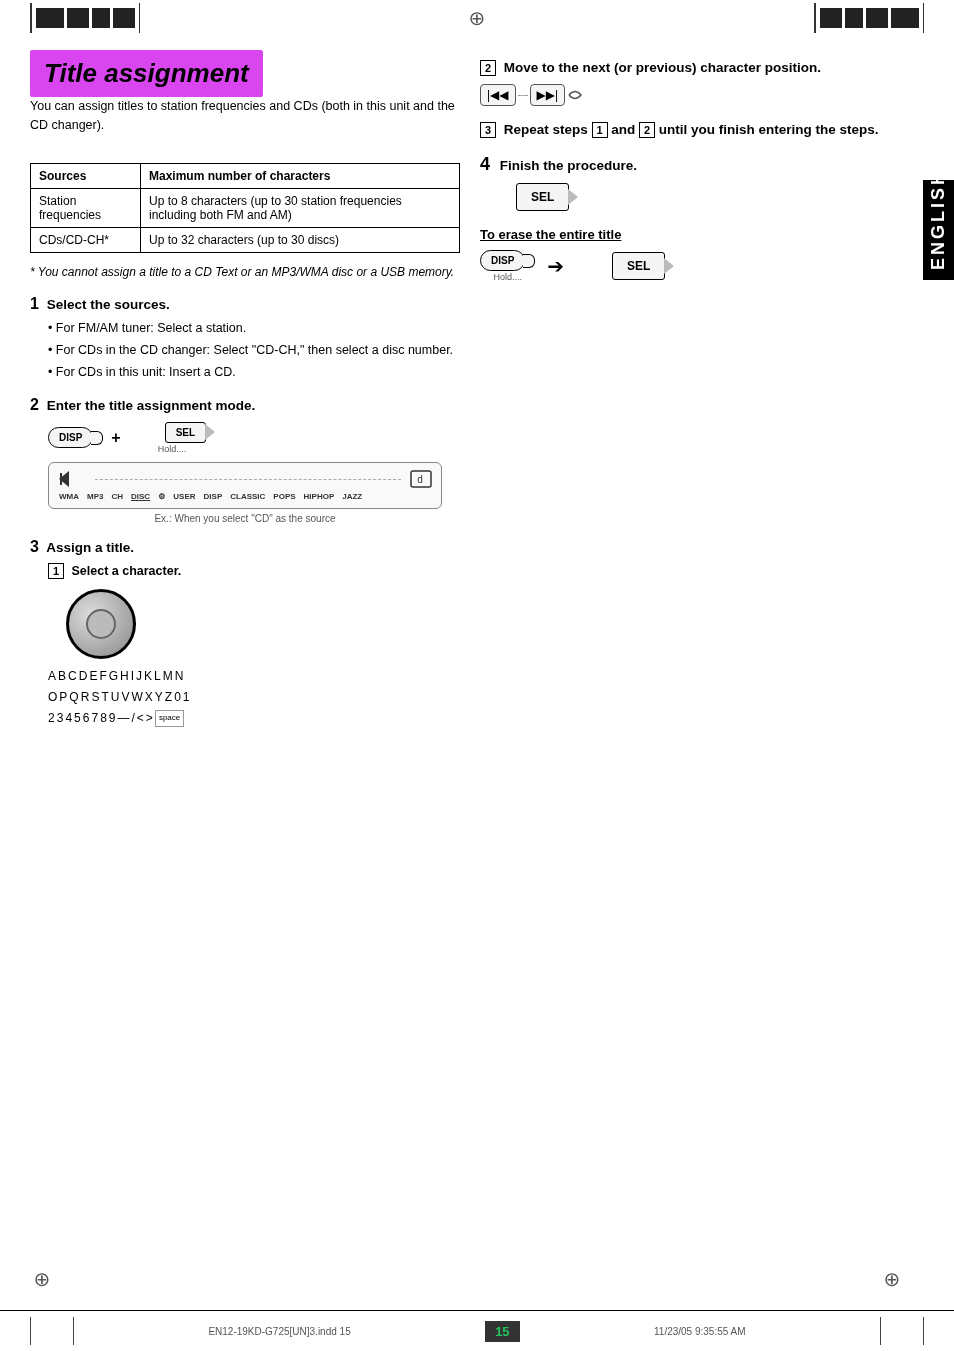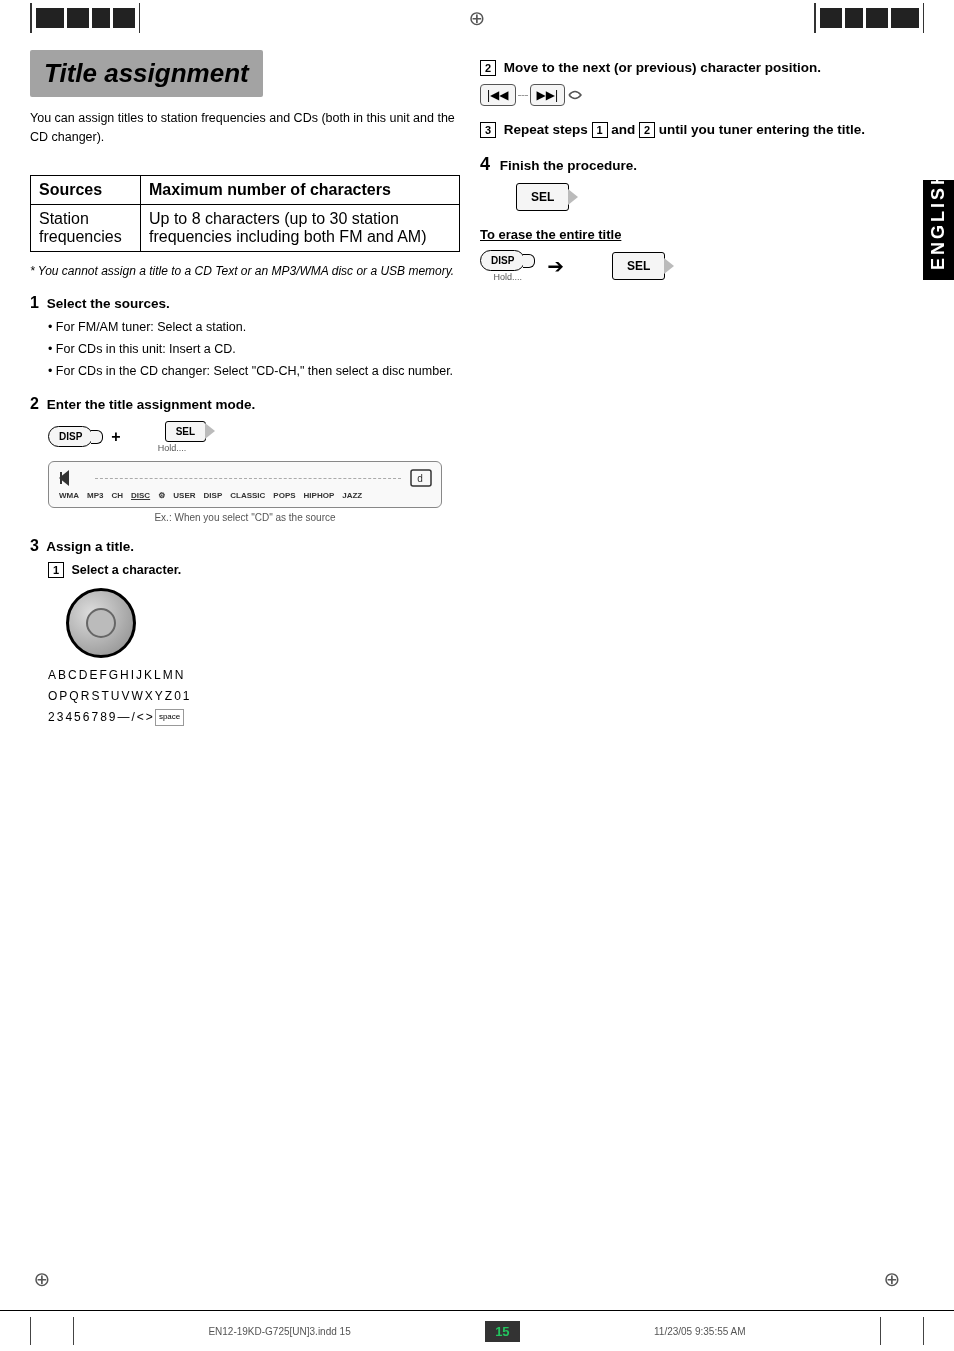--- a/index.html
+++ b/index.html
@@ -30,39 +30,38 @@
       flex: 1;
       max-width: 430px;
       padding-top: 10px;
     }
 
     .section-title {
       font-family: Arial, sans-serif;
       font-size: 26px;
       font-weight: 900;
       font-style: italic;
-      background: #a3a3a3;
+      background: #d946ef;
       padding: 8px 14px;
-      margin-bottom: 12px;
       display: inline-block;
       border-radius: 2px;
     }
 
     .intro-text {
       font-size: 12.5px;
       line-height: 1.5;
       margin-bottom: 14px;
     }
 
     
     .sources-table {
       width: 100%;
       border-collapse: collapse;
       margin-bottom: 10px;
-      font-size: 16px;
+      font-size: 12px;
       margin-top: 28px;
     }
     .sources-table th {
       border: 1.5px solid #000;
       padding: 5px 8px;
       font-weight: bold;
       background: #fff;
       text-align: left;
     }
     .sources-table td {
@@ -438,37 +437,41 @@
         <tr>
           <th class="col1">Sources</th>
           <th>Maximum number of characters</th>
         </tr>
       </thead>
       <tbody>
         <tr>
           <td>Station frequencies</td>
           <td>Up to 8 characters (up to 30 station frequencies including both FM and AM)</td>
         </tr>
+        <tr>
+          <td>CDs/CD-CH*</td>
+          <td>Up to 32 characters (up to 30 discs)</td>
+        </tr>
       </tbody>
     </table>
 
     
     <p class="footnote">* You cannot assign a title to a CD Text or an MP3/WMA disc or a USB memory.</p>
 
     
     <div class="step">
       <div class="step-header">
         <span class="step-number">1</span>
         <span>Select the sources.</span>
       </div>
       <div class="step-body">
         <ul class="bullet-list">
           <li>For FM/AM tuner: Select a station.</li>
+          <li>For CDs in the CD changer: Select "CD-CH," then select a disc number.</li>
           <li>For CDs in this unit: Insert a CD.</li>
-          <li>For CDs in the CD changer: Select "CD-CH," then select a disc number.</li>
         </ul>
       </div>
     </div>
 
     
     <div class="step">
       <div class="step-header">
         <span class="step-number">2</span>
         <span>Enter the title assignment mode.</span>
       </div>
@@ -616,21 +619,21 @@
     </div>
 
     <div class="step-right">
       <div class="step-header">
         <span class="sub-step-num">3</span>
         <span>
           <strong>Repeat steps </strong>
           <span style="display:inline-flex;align-items:center;justify-content:center;border:1.5px solid #000;width:16px;height:16px;font-size:11px;font-weight:bold;">1</span>
           <strong> and </strong>
           <span style="display:inline-flex;align-items:center;justify-content:center;border:1.5px solid #000;width:16px;height:16px;font-size:11px;font-weight:bold;">2</span>
-          <strong> until you tuner entering the title.</strong>
+          <strong> until you finish entering the steps.</strong>
         </span>
       </div>
     </div>
 
     <div class="step-right">
       <div class="step-header">
         <span class="step-number" style="font-size:18px;font-weight:bold;margin-right:6px;">4</span>
         <strong>Finish the procedure.</strong>
       </div>
       <div class="finish-btn-container">

